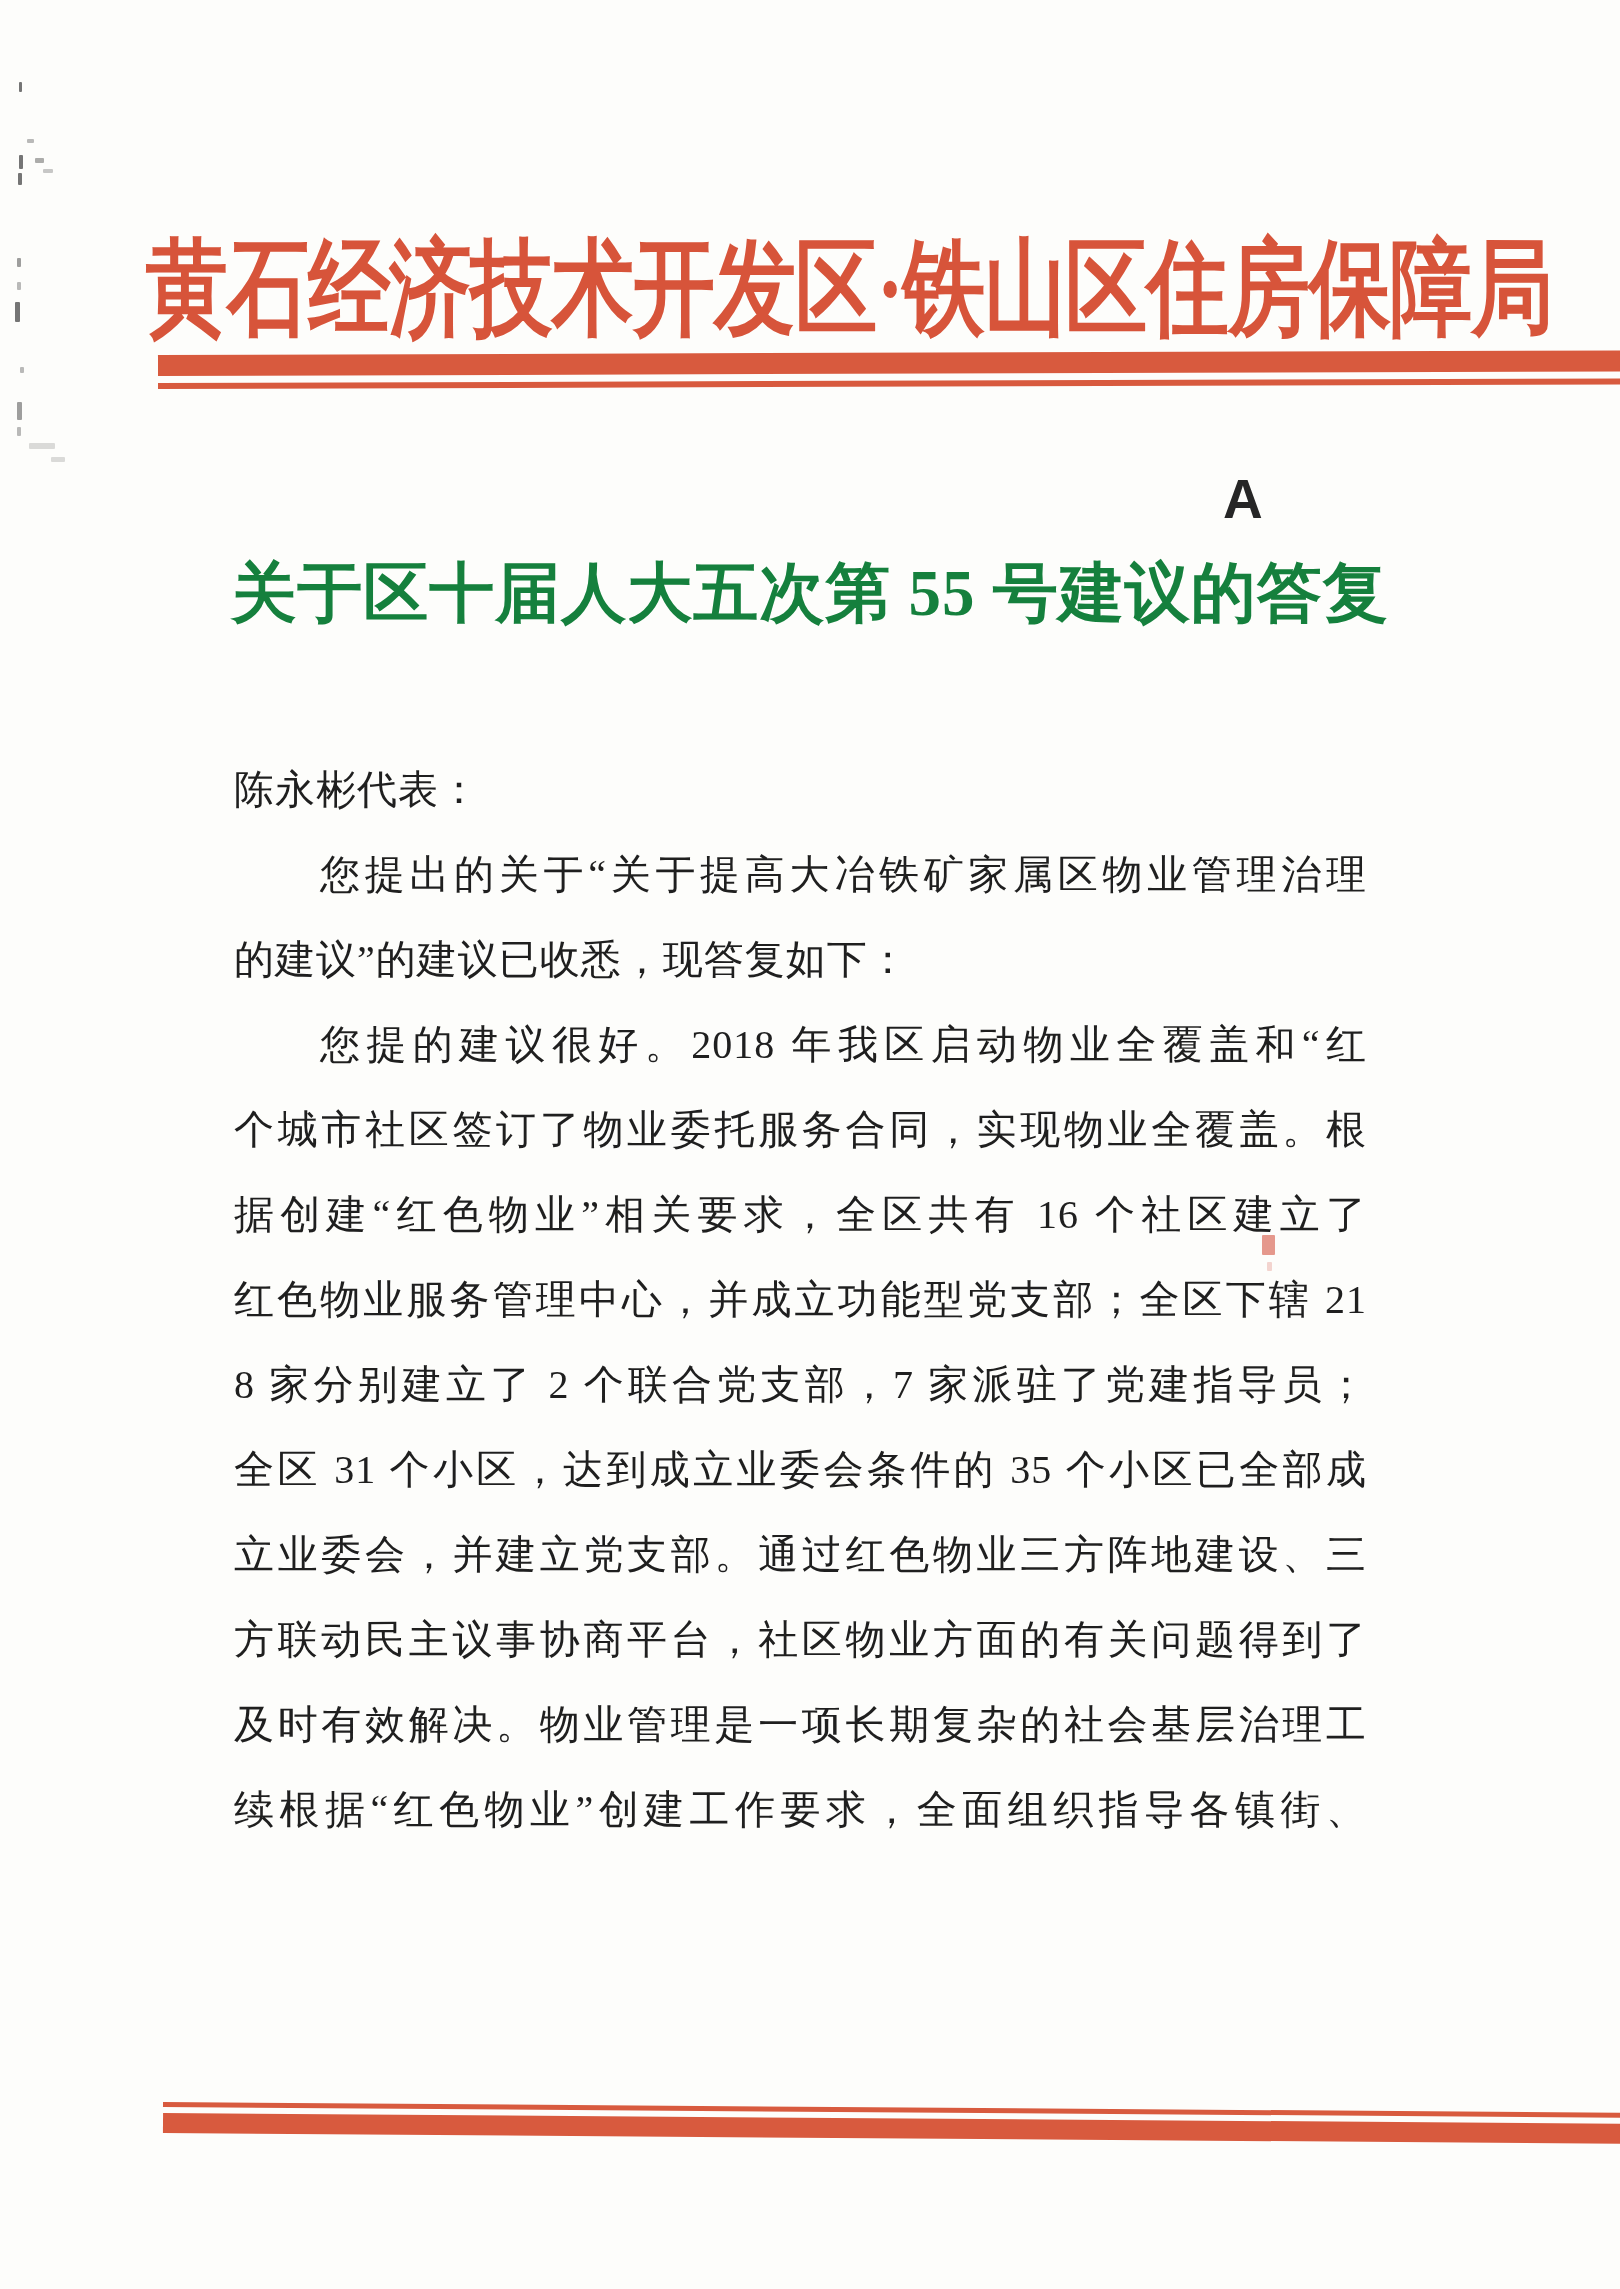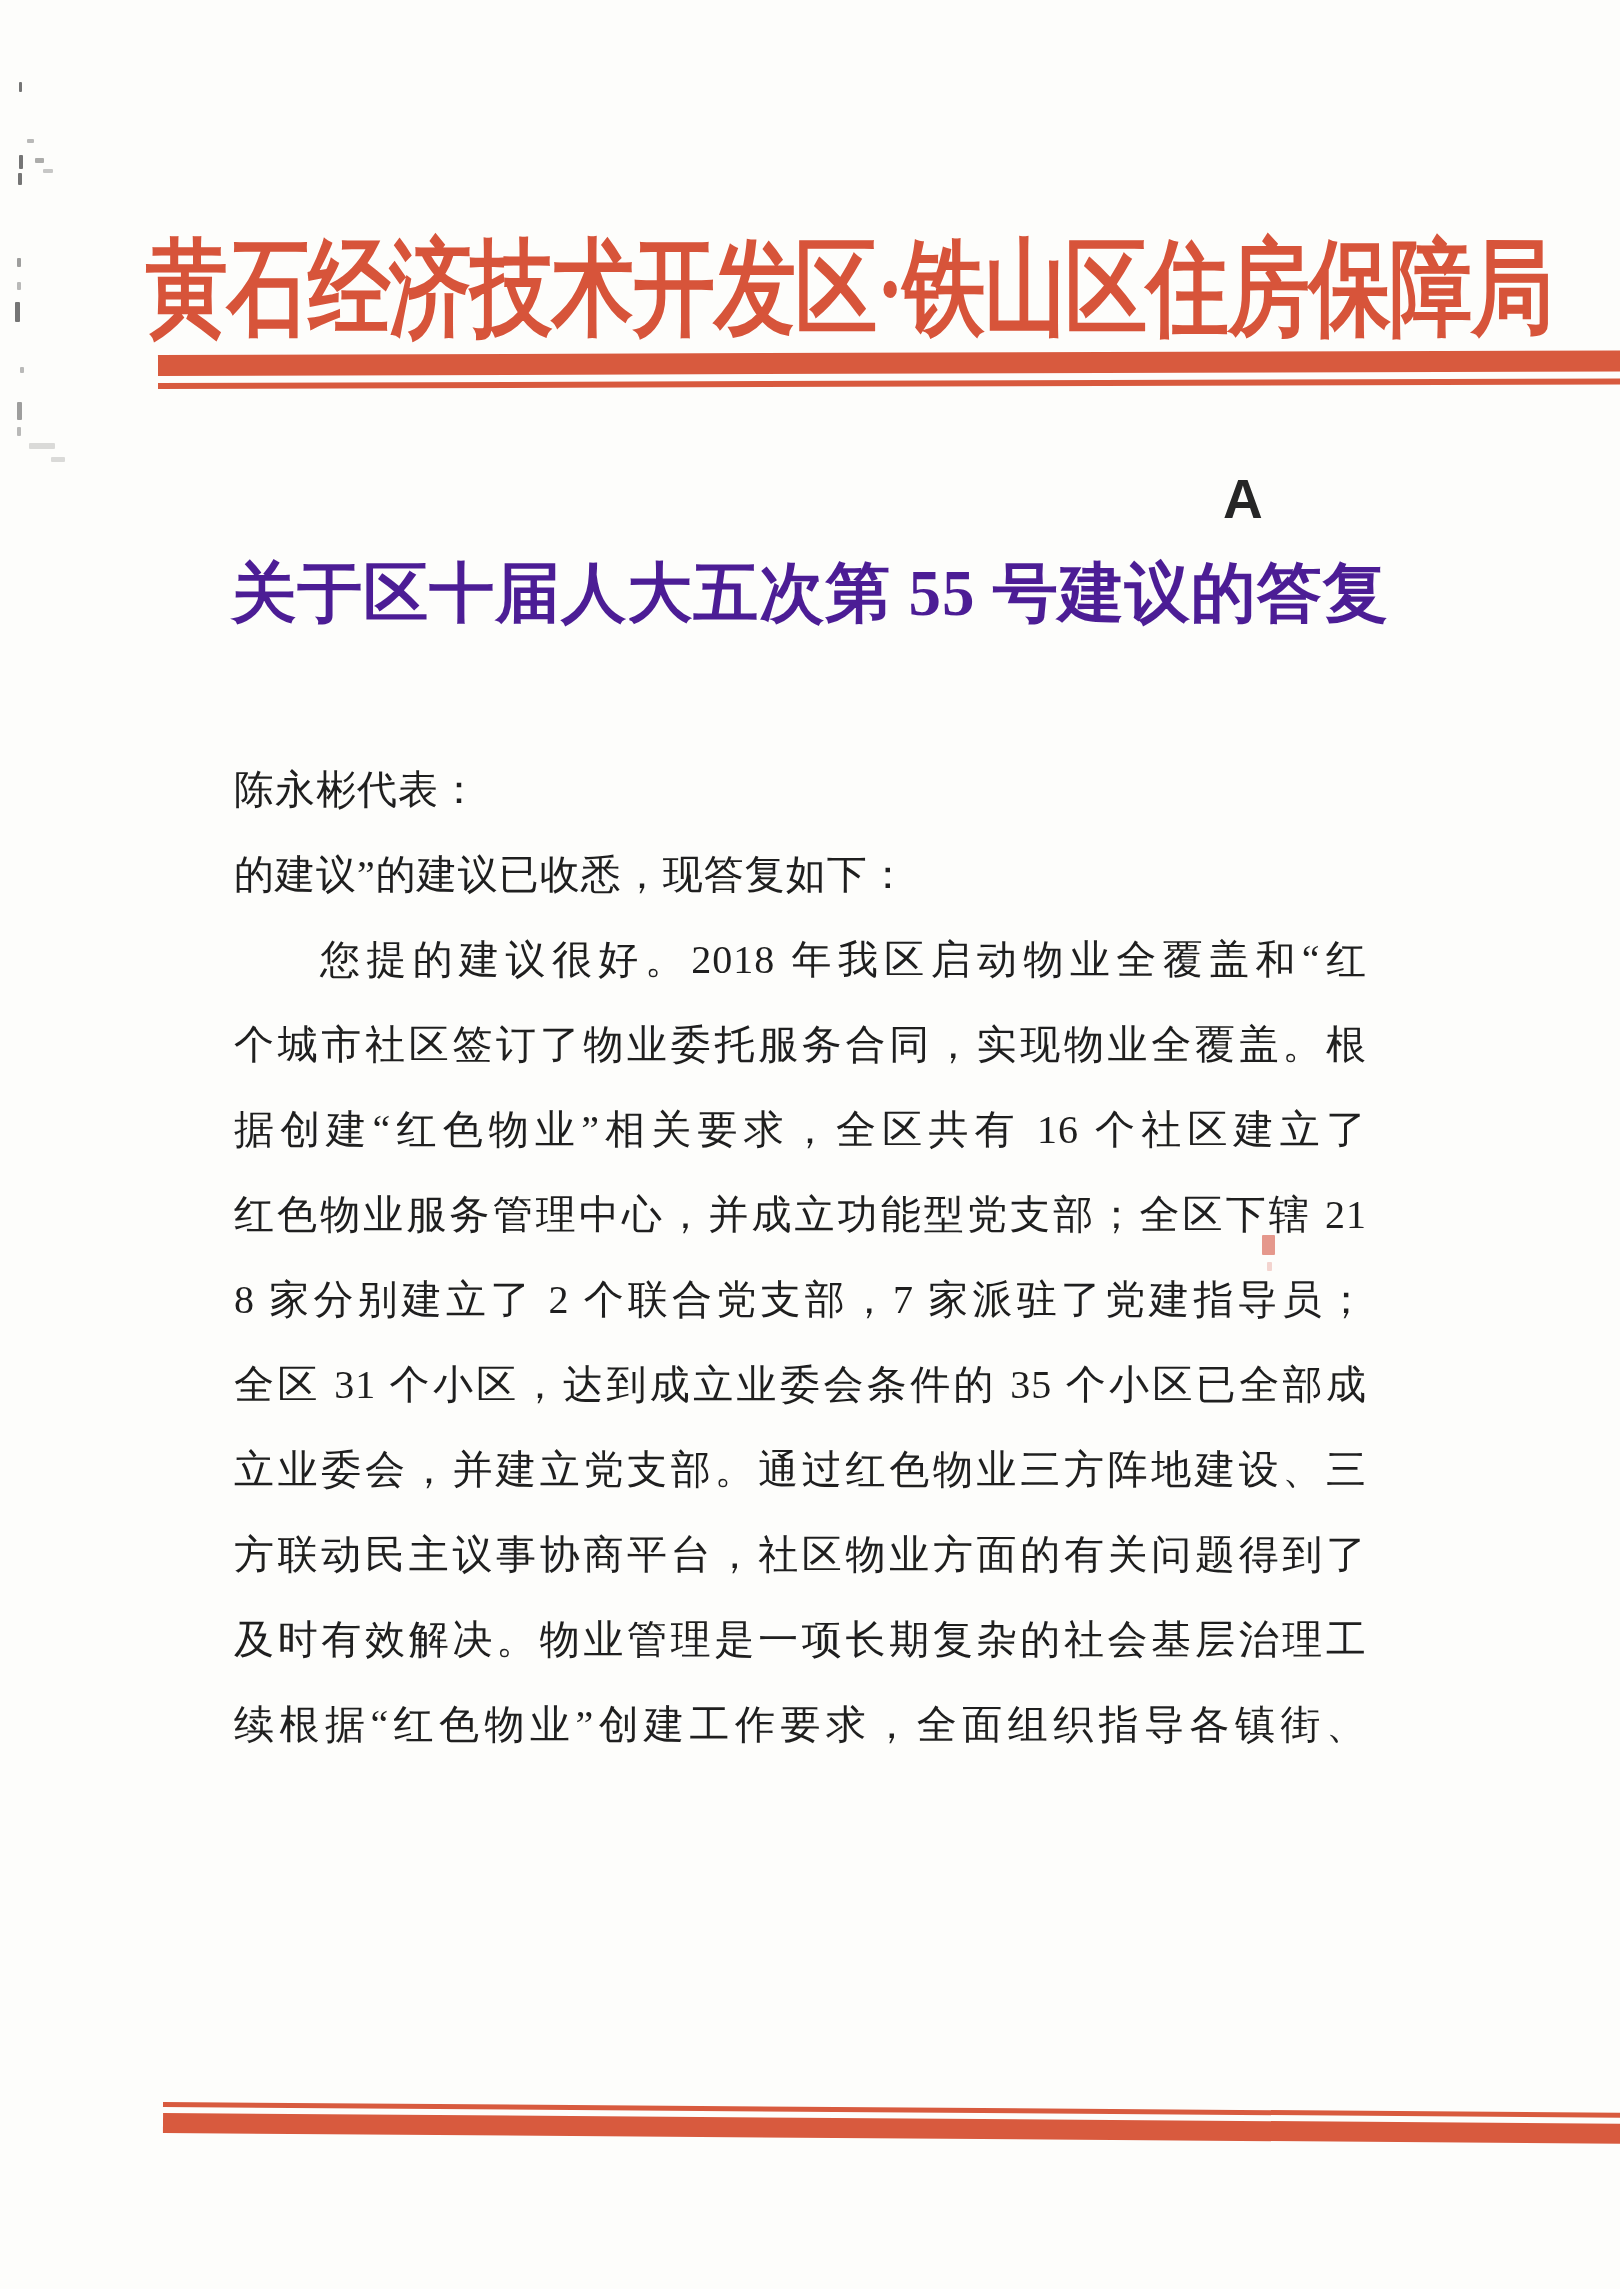--- a/index.html
+++ b/index.html
@@ -36,21 +36,21 @@
 
   
   .class-label{
     position:absolute;left:1223px;top:467px;
     font-family:"Liberation Sans","DejaVu Sans",sans-serif;
     font-size:55px;font-weight:bold;color:#262626;
   }
   .doc-title{
     position:absolute;top:549px;left:0;width:100%;margin:0;
     text-align:center;
-    font-size:65px;font-weight:bold;color:#4c1d95;
+    font-size:65px;font-weight:bold;color:#15803d;
     letter-spacing:1px;white-space:nowrap;
   }
 
   
   .body-text{
     position:absolute;left:234px;top:747px;width:1133px;
     font-size:40px;color:var(--body-text);
     line-height:85px;
     letter-spacing:1px;
   }
@@ -72,20 +72,21 @@
 
   <div class="rule rule-top-thick"></div>
   <div class="rule rule-top-thin"></div>
 
   <div class="class-label">A</div>
 
   <h1 class="doc-title">关于区十届人大五次第 55 号建议的答复</h1>
 
   <div class="body-text">
     <div class="line">陈永彬代表：</div>
+    <div class="line just indent">您提出的关于“关于提高大冶铁矿家属区物业管理治理</div>
     <div class="line">的建议”的建议已收悉，现答复如下：</div>
     <div class="line just indent">您提的建议很好。2018 年我区启动物业全覆盖和“红</div>
     <div class="line just">个城市社区签订了物业委托服务合同，实现物业全覆盖。根</div>
     <div class="line just">据创建“红色物业”相关要求，全区共有 16 个社区建立了</div>
     <div class="line just">红色物业服务管理中心，并成立功能型党支部；全区下辖 21</div>
     <div class="line just">8 家分别建立了 2 个联合党支部，7 家派驻了党建指导员；</div>
     <div class="line just">全区 31 个小区，达到成立业委会条件的 35 个小区已全部成</div>
     <div class="line just">立业委会，并建立党支部。通过红色物业三方阵地建设、三</div>
     <div class="line just">方联动民主议事协商平台，社区物业方面的有关问题得到了</div>
     <div class="line just">及时有效解决。物业管理是一项长期复杂的社会基层治理工</div>

